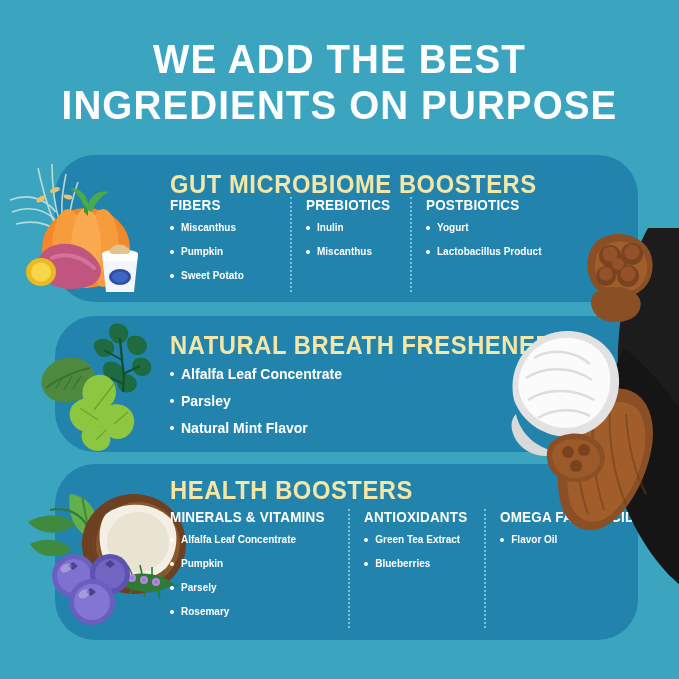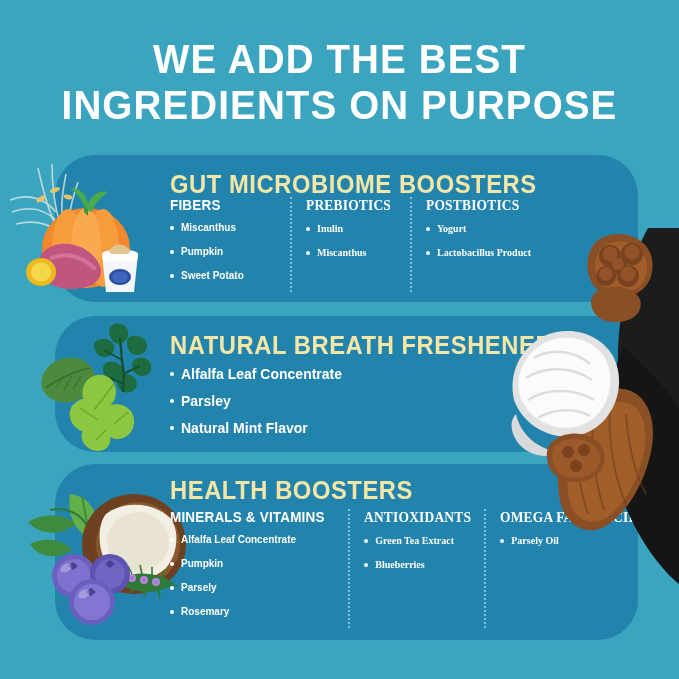--- a/index.html
+++ b/index.html
@@ -51,21 +51,20 @@
 
   
   .cols{position:absolute;display:flex;}
   #cols-1{left:170px;top:197px;width:455px;}
   #cols-3{left:170px;top:509px;width:460px;}
 
   .col{position:relative;padding-right:12px;}
   .col + .col{
     border-left:2px dotted #7fc4da;
     padding-left:14px;
-    font-family:Liberation Serif, serif;
   }
   #cols-1 .col:nth-child(1){width:108px;}
   #cols-1 .col:nth-child(2){width:92px;}
   #cols-1 .col:nth-child(3){width:120px;}
   #cols-3 .col:nth-child(1){width:170px;}
   #cols-3 .col:nth-child(2){width:108px;}
   #cols-3 .col:nth-child(3){width:150px;}
 
   .col-head{
     color:#ffffff;font-weight:bold;font-size:14.5px;
@@ -286,21 +285,21 @@
     <div class="col">
       <div class="col-head">ANTIOXIDANTS</div>
       <ul class="blist">
         <li>Green Tea Extract</li>
         <li>Blueberries</li>
       </ul>
     </div>
     <div class="col">
       <div class="col-head">OMEGA FATTY ACIDS</div>
       <ul class="blist">
-        <li>Parsely Oil</li>
+        <li>Flavor Oil</li>
       </ul>
     </div>
   </div>
 
   <svg class="art" id="art-dog" viewBox="0 0 181 451">
     <path d="M150 0 C128 40 118 96 120 150 C122 214 140 282 166 330 C174 346 181 356 181 356 L181 0 Z" fill="#1c1c1c"></path>
     <path d="M126 120 C110 150 106 190 112 226 C120 272 142 316 170 346 C176 352 181 356 181 356 L181 180 C168 160 146 136 126 120 Z" fill="#151515"></path>
     <path d="M74 190 C86 168 110 156 130 162 C150 168 158 192 154 218 C148 256 126 290 104 300 C84 308 66 294 62 272 C56 242 62 212 74 190 Z" fill="#8a4f25"></path>
     <path d="M84 196 C96 178 116 170 132 176 C146 182 150 202 146 224 C140 256 122 284 104 292 C88 298 74 288 71 270 C66 244 73 214 84 196 Z" fill="#a15e2b"></path>
     <g stroke="#6f3c1a" stroke-width="2" fill="none" opacity=".55">

